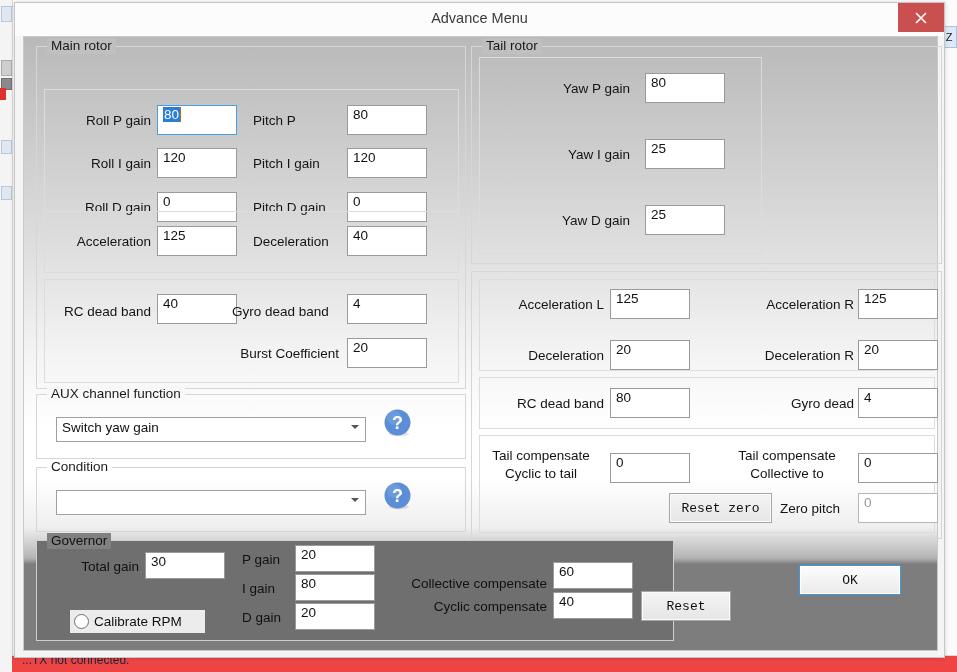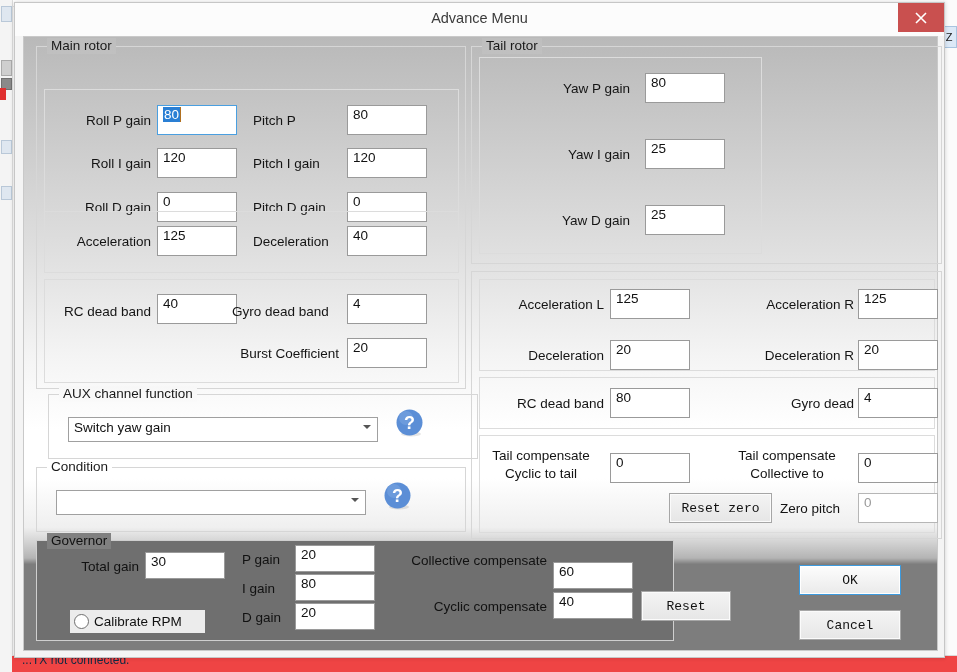--- a/index.html
+++ b/index.html
@@ -152,21 +152,21 @@
         <div class="lbl r" style="left:-4px;top:24px;width:110px;">RC dead band</div>
         <div class="fld" style="left:112px;top:14px;width:80px;height:30px;">40</div>
         <div class="lbl" style="left:187px;top:24px;width:120px;">Gyro dead band</div>
         <div class="fld" style="left:302px;top:14px;width:80px;height:30px;">4</div>
 
         <div class="lbl r" style="left:140px;top:66px;width:154px;">Burst Coefficient</div>
         <div class="fld" style="left:302px;top:58px;width:80px;height:30px;">20</div>
       </div>
     </div>
 
-    <div class="group" style="left:12px;top:357px;width:430px;height:65px;margin-left:12px;">
+    <div class="group" style="left:12px;top:357px;width:430px;height:65px;">
       <div class="gtitle" style="background:linear-gradient(to bottom,#f7f7f7,#fafafa);">AUX channel function</div>
       <div class="combo" style="left:19px;top:22px;width:310px;height:25px;">
         <span>Switch yaw gain</span>
         <span class="arrow"></span>
       </div>
       <div class="help" style="left:345px;top:12px;">
         <svg width="32" height="32" viewBox="0 0 32 32">
           <ellipse cx="17" cy="27" rx="10" ry="2.6" fill="#000" opacity="0.10"></ellipse>
           <circle cx="15.5" cy="15.5" r="13" fill="#5b8ed6"></circle>
           <circle cx="12" cy="11" r="7" fill="#7aa6e2" opacity="0.55"></circle>
@@ -255,24 +255,23 @@
         <span class="rlbl">Calibrate RPM</span>
       </div>
 
       <div class="lbl" style="left:205px;top:11px;width:60px;">P gain</div>
       <div class="fld" style="left:258px;top:4px;width:80px;height:27px;">20</div>
       <div class="lbl" style="left:205px;top:40px;width:60px;">I gain</div>
       <div class="fld" style="left:258px;top:33px;width:80px;height:27px;">80</div>
       <div class="lbl" style="left:205px;top:69px;width:60px;">D gain</div>
       <div class="fld" style="left:258px;top:62px;width:80px;height:27px;">20</div>
 
-      <div class="lbl r" style="left:340px;top:12px;width:170px;">Collective compensate</div>
+      <div class="lbl r" style="left:340px;top:35px;width:170px;">Collective compensate</div>
       <div class="fld" style="left:516px;top:21px;width:80px;height:27px;">60</div>
       <div class="lbl r" style="left:340px;top:58px;width:170px;">Cyclic compensate</div>
       <div class="fld" style="left:516px;top:51px;width:80px;height:27px;">40</div>
       <div class="btn flat" style="left:604px;top:50px;width:90px;height:30px;">Reset</div>
     </div>
 
     <div class="btn default" style="left:775px;top:528px;width:102px;height:30px;">OK</div>
-    <div class="btn flat" style="left:775px;top:573px;width:102px;height:30px;">Cancel</div>
 
   </div>
 </div>
 
 </body></html>

